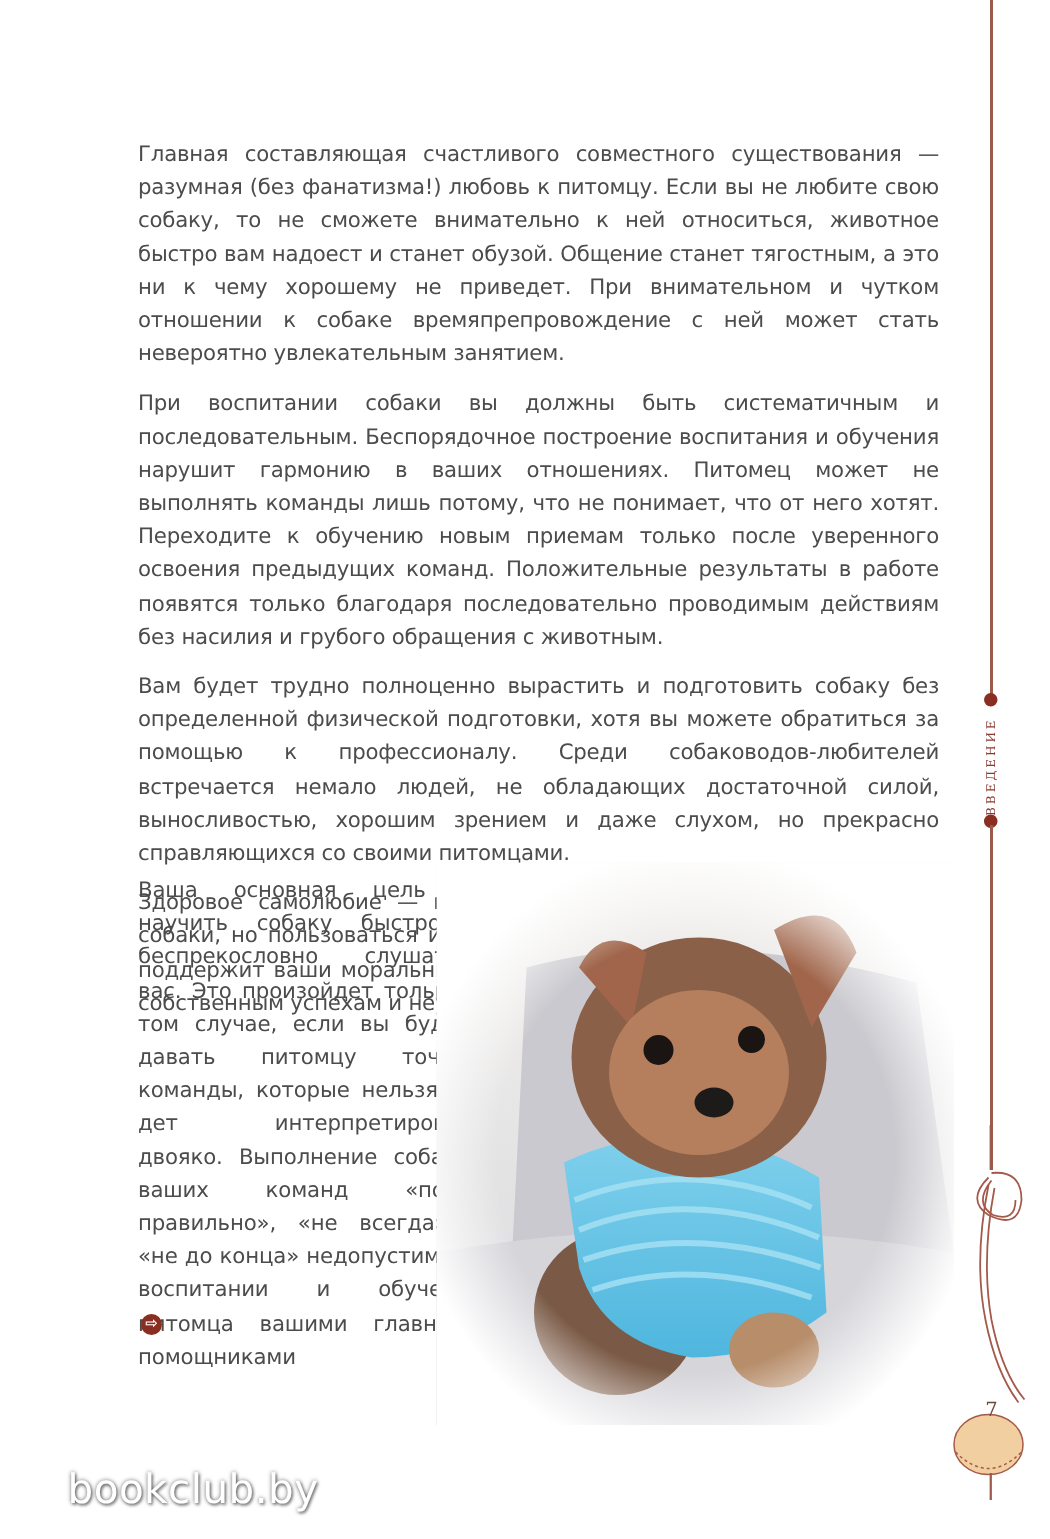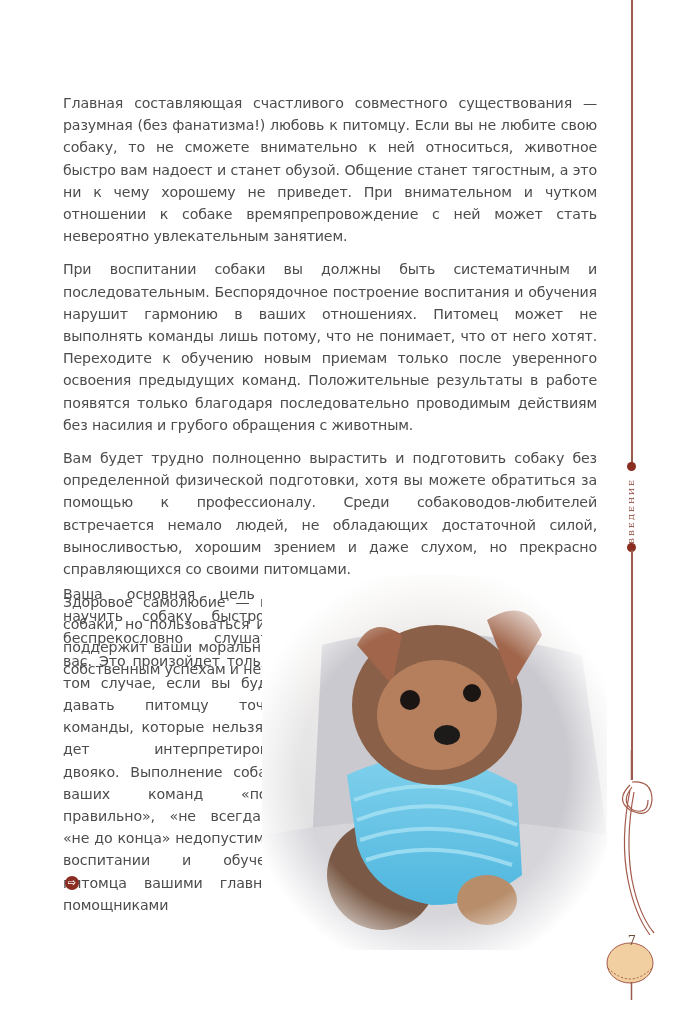--- a/index.html
+++ b/index.html
@@ -2,21 +2,21 @@
 <html><head>
 <meta charset="utf-8">
 <style>
   html, body { margin: 0; padding: 0; }
   body {
     width: 700px; height: 1026px; position: relative; overflow: hidden;
     background: #ffffff;
     font-family: "DejaVu Sans", sans-serif;
     color: #4a4a4a;
   }
-  .page { position: absolute; inset: 0; }
+  .page { position: absolute; inset: 0; margin-left: 29px; }
   .body-text {
     position: absolute; left: 63px; width: 534px;
     font-size: 14.2px; line-height: 22.2px; letter-spacing: -0.15px;
     text-align: justify; text-align-last: left; color: #4c4c4c;
     hyphens: manual;
   }
   .para { margin: 0 0 11px 0; }
   #p1 { top: 92px; }
   .narrow {
     position: absolute; left: 63px; width: 230px; top: 583px;
@@ -127,13 +127,14 @@
       <path d="M40 40 Q30 90 38 130 Q45 165 60 185"></path>
       <path d="M44 42 Q35 90 42 130 Q49 165 64 183"></path>
     </g>
     <ellipse cx="40" cy="213" rx="23" ry="20" fill="#f2cfa0" stroke="#a35a4a" stroke-width="1"></ellipse>
     <path d="M18 218 Q40 240 62 218" fill="none" stroke="#a35a4a" stroke-width="1" stroke-dasharray="2 2"></path>
     <line x1="41.5" y1="232" x2="41.5" y2="250" stroke="#9a5a4c" stroke-width="1.5"></line>
     <line x1="41.5" y1="0" x2="41.5" y2="30" stroke="#9a5a4c" stroke-width="1.5"></line>
   </svg>
   <div class="page-num">7</div>
 
+  <div class="watermark">bookclub.by</div>
 </div>
 
 </body></html>

